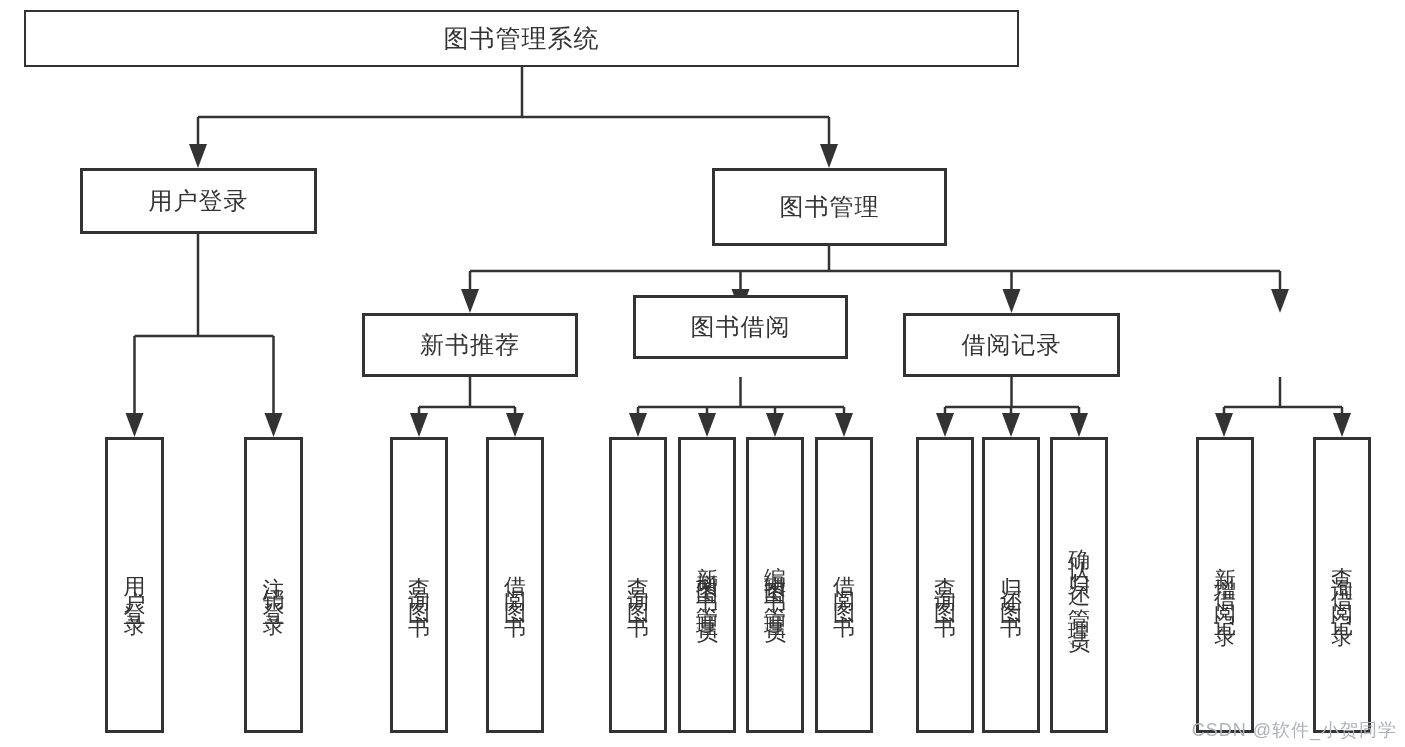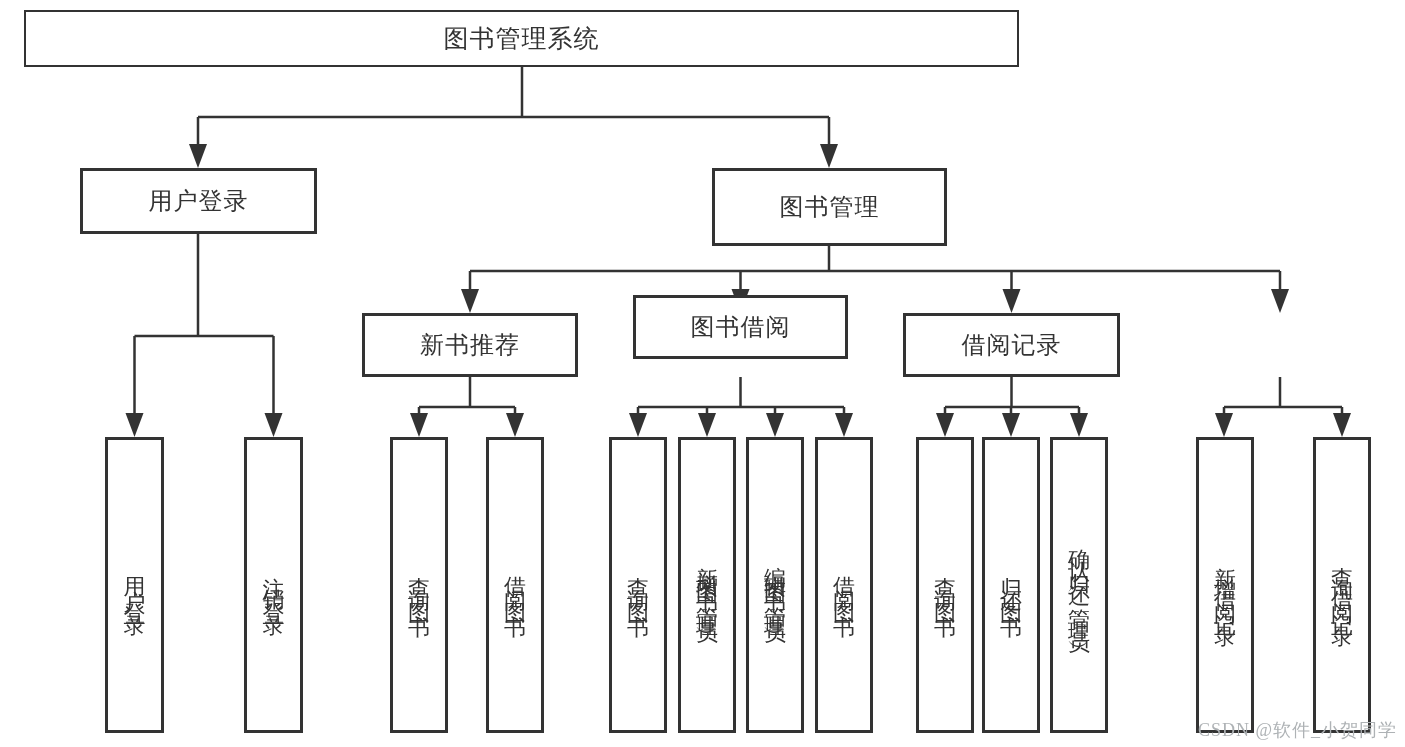--- a/index.html
+++ b/index.html
@@ -63,21 +63,20 @@
   .label { display: inline-block; text-align: right; }
   .watermark {
     position: absolute;
     right: 8px;
     bottom: 5px;
     font-size: 18px;
     letter-spacing: 1px;
     color: #aeb2b5;
     z-index: 3;
     white-space: nowrap;
-    font-family: Liberation Serif, serif;
   }
 </style>
 </head>
 <body>
 
 <div class="canvas">
 
   <svg class="wires" width="1405" height="747" viewBox="0 0 1405 747">
 
     <path class="wire" d="

